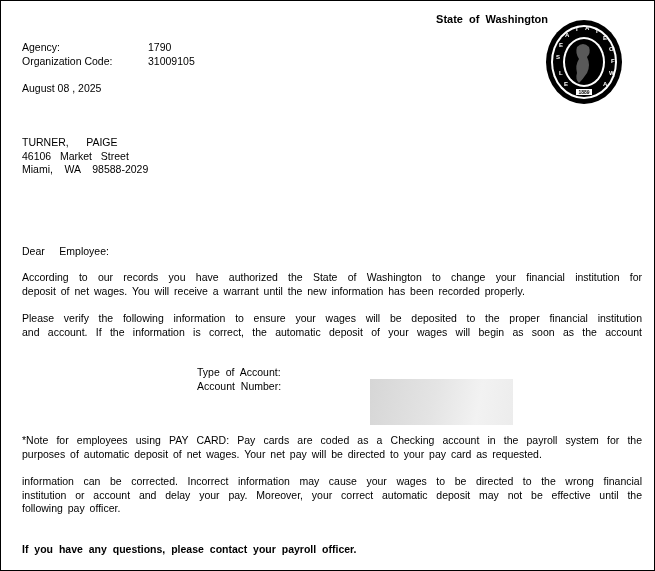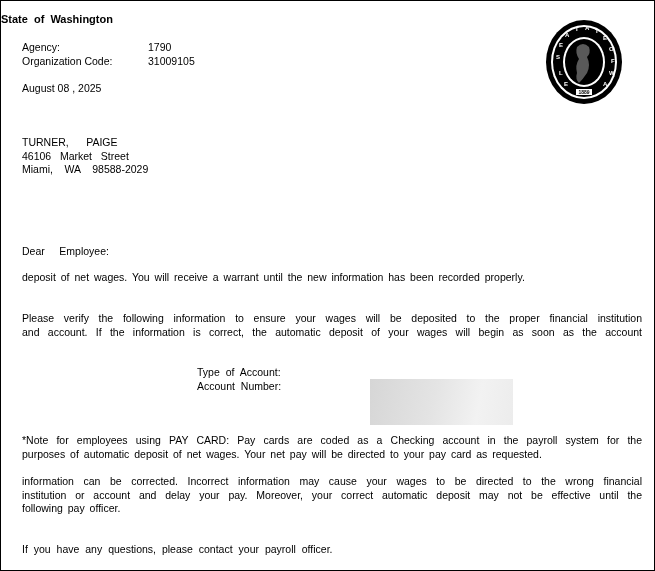--- a/index.html
+++ b/index.html
@@ -9,21 +9,21 @@
       width: 653px; height: 569px;
       border: 1px solid #000;
       background: #fff;
       font-family: "Liberation Sans", sans-serif;
       font-size: 10.5px;
       color: #000;
       overflow: hidden;
     }
     .title {
       position: absolute; left: 0; width: 547px; top: 12px;
-      text-align: left; font-weight: bold; font-size: 11px;
+      text-align: right; font-weight: bold; font-size: 11px;
       word-spacing: 3px;
     }
     .row { position: absolute; left: 21px; white-space: nowrap; }
     .label { display: inline-block; width: 126px; }
     .seal {
       position: absolute; left: 544px; top: 18px; width: 78px; height: 86px;
     }
     .para {
       position: absolute; left: 21px; width: 620px;
       line-height: 13.5px; text-align: justify; text-align-last: left;
@@ -83,20 +83,21 @@
     </svg>
   </div>
 
   <div class="row" style="top:135px; white-space:pre;">TURNER,      PAIGE</div>
   <div class="row" style="top:149px; white-space:pre;">46106   Market   Street</div>
   <div class="row" style="top:162px; white-space:pre;">Miami,    WA    98588-2029</div>
 
   <div class="row" style="top:244px; white-space:pre;">Dear     Employee:</div>
 
   <div class="para" style="top:270px;">
+    <span class="ln">According to our records you have authorized the State of Washington to change your financial institution for</span>
     <span class="ln last">deposit of net wages. You will receive a warrant until the new information has been recorded properly.</span>
   </div>
 
   <div class="para" style="top:311px;">
     <span class="ln">Please verify the following information to ensure your wages will be deposited to the proper financial institution</span>
     <span class="ln">and account. If the information is correct, the automatic deposit of your wages will begin as soon as the account</span>
   </div>
 
   <div class="fi-table">
     <div class="fi-row">
@@ -112,15 +113,15 @@
     <span class="ln">*Note for employees using PAY CARD: Pay cards are coded as a Checking account in the payroll system for the</span>
     <span class="ln last">purposes of automatic deposit of net wages. Your net pay will be directed to your pay card as requested.</span>
   </div>
 
   <div class="para" style="top:474px;">
     <span class="ln">information can be corrected. Incorrect information may cause your wages to be directed to the wrong financial</span>
     <span class="ln">institution or account and delay your pay. Moreover, your correct automatic deposit may not be effective until the</span>
     <span class="ln last">following pay officer.</span>
   </div>
 
-  <div class="row" style="top:542px; word-spacing:3px;">If you have any questions, please contact your payroll officer.</div>
+  <div class="row" style="top:542px; word-spacing:3px;font-weight:bold;">If you have any questions, please contact your payroll officer.</div>
 
 </div>
 
 </body></html>

